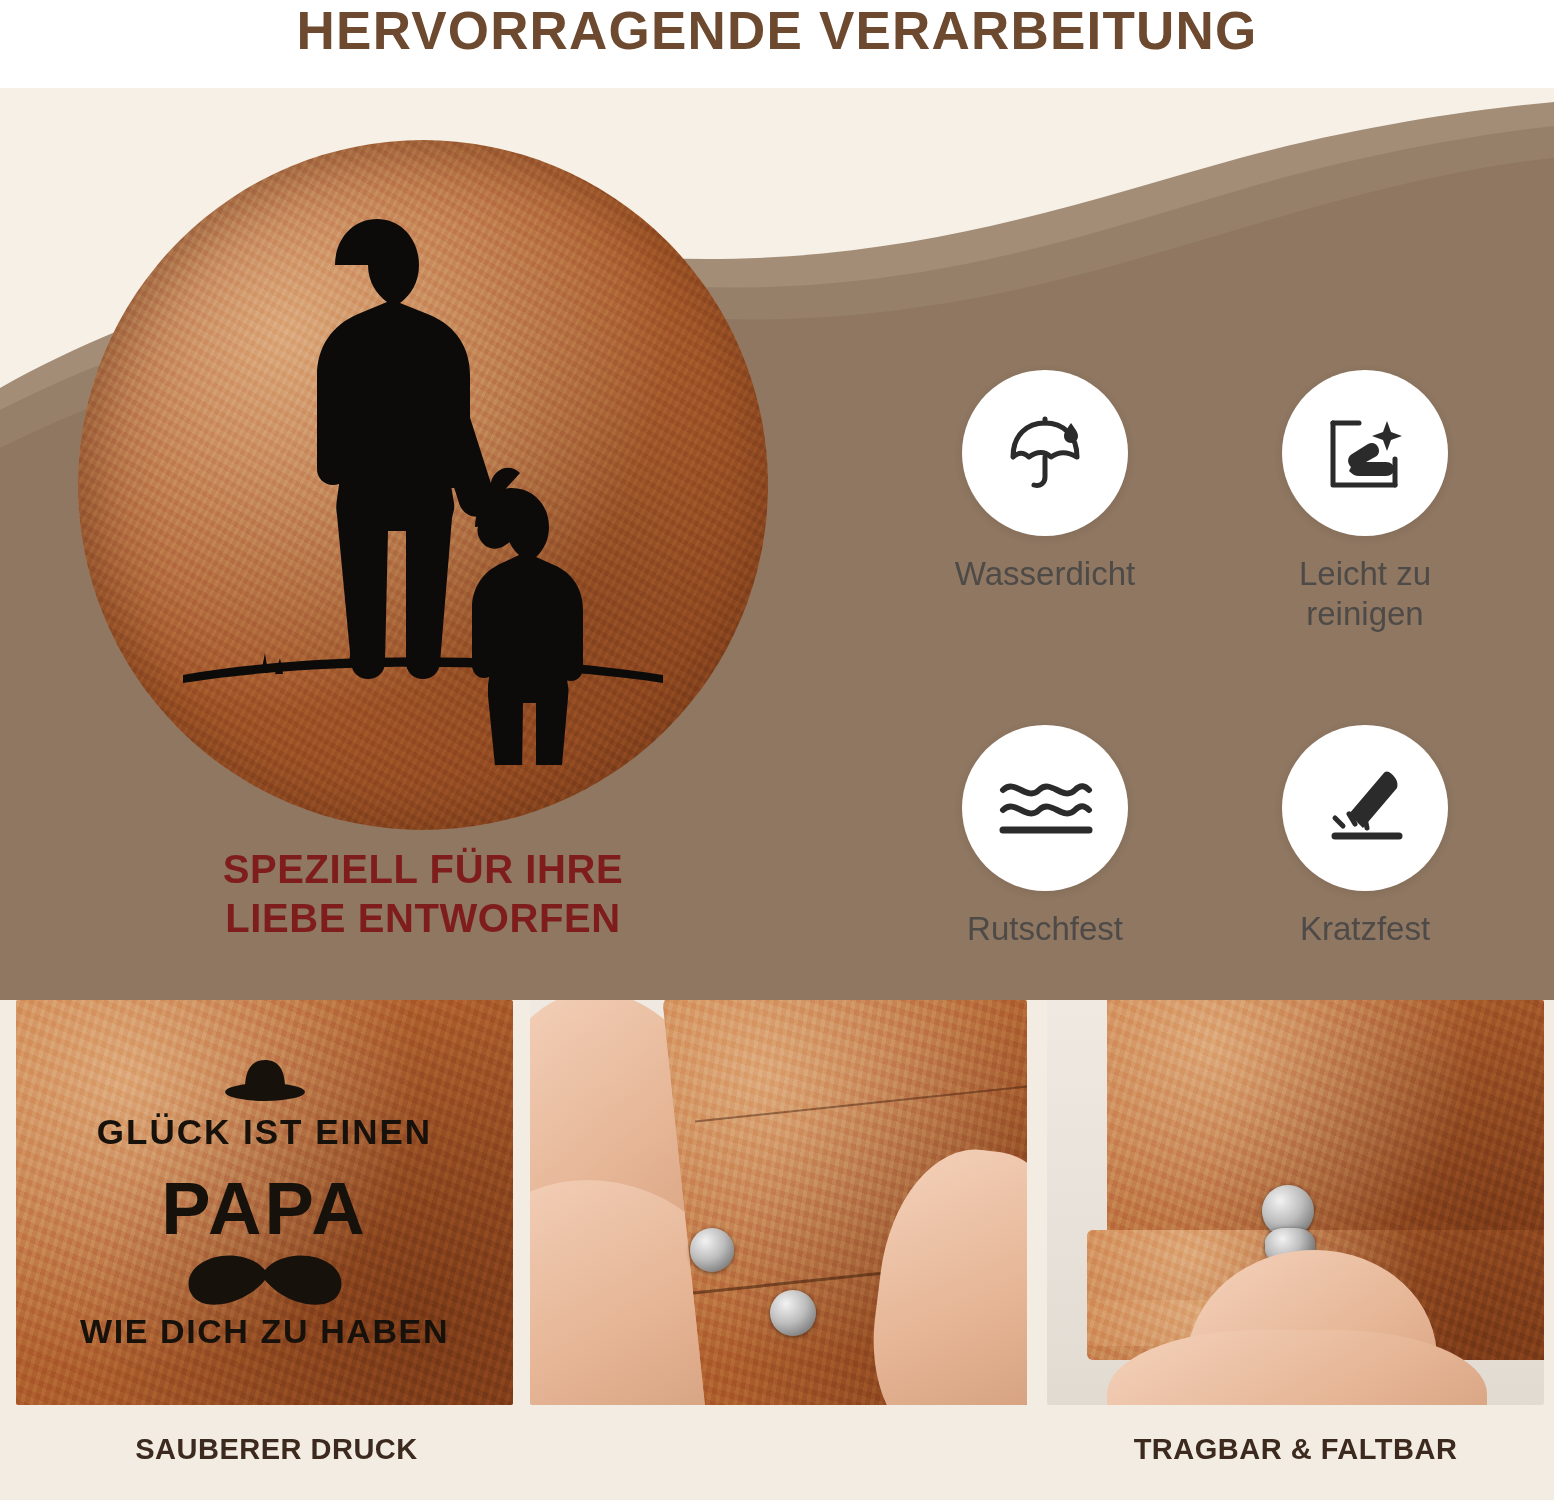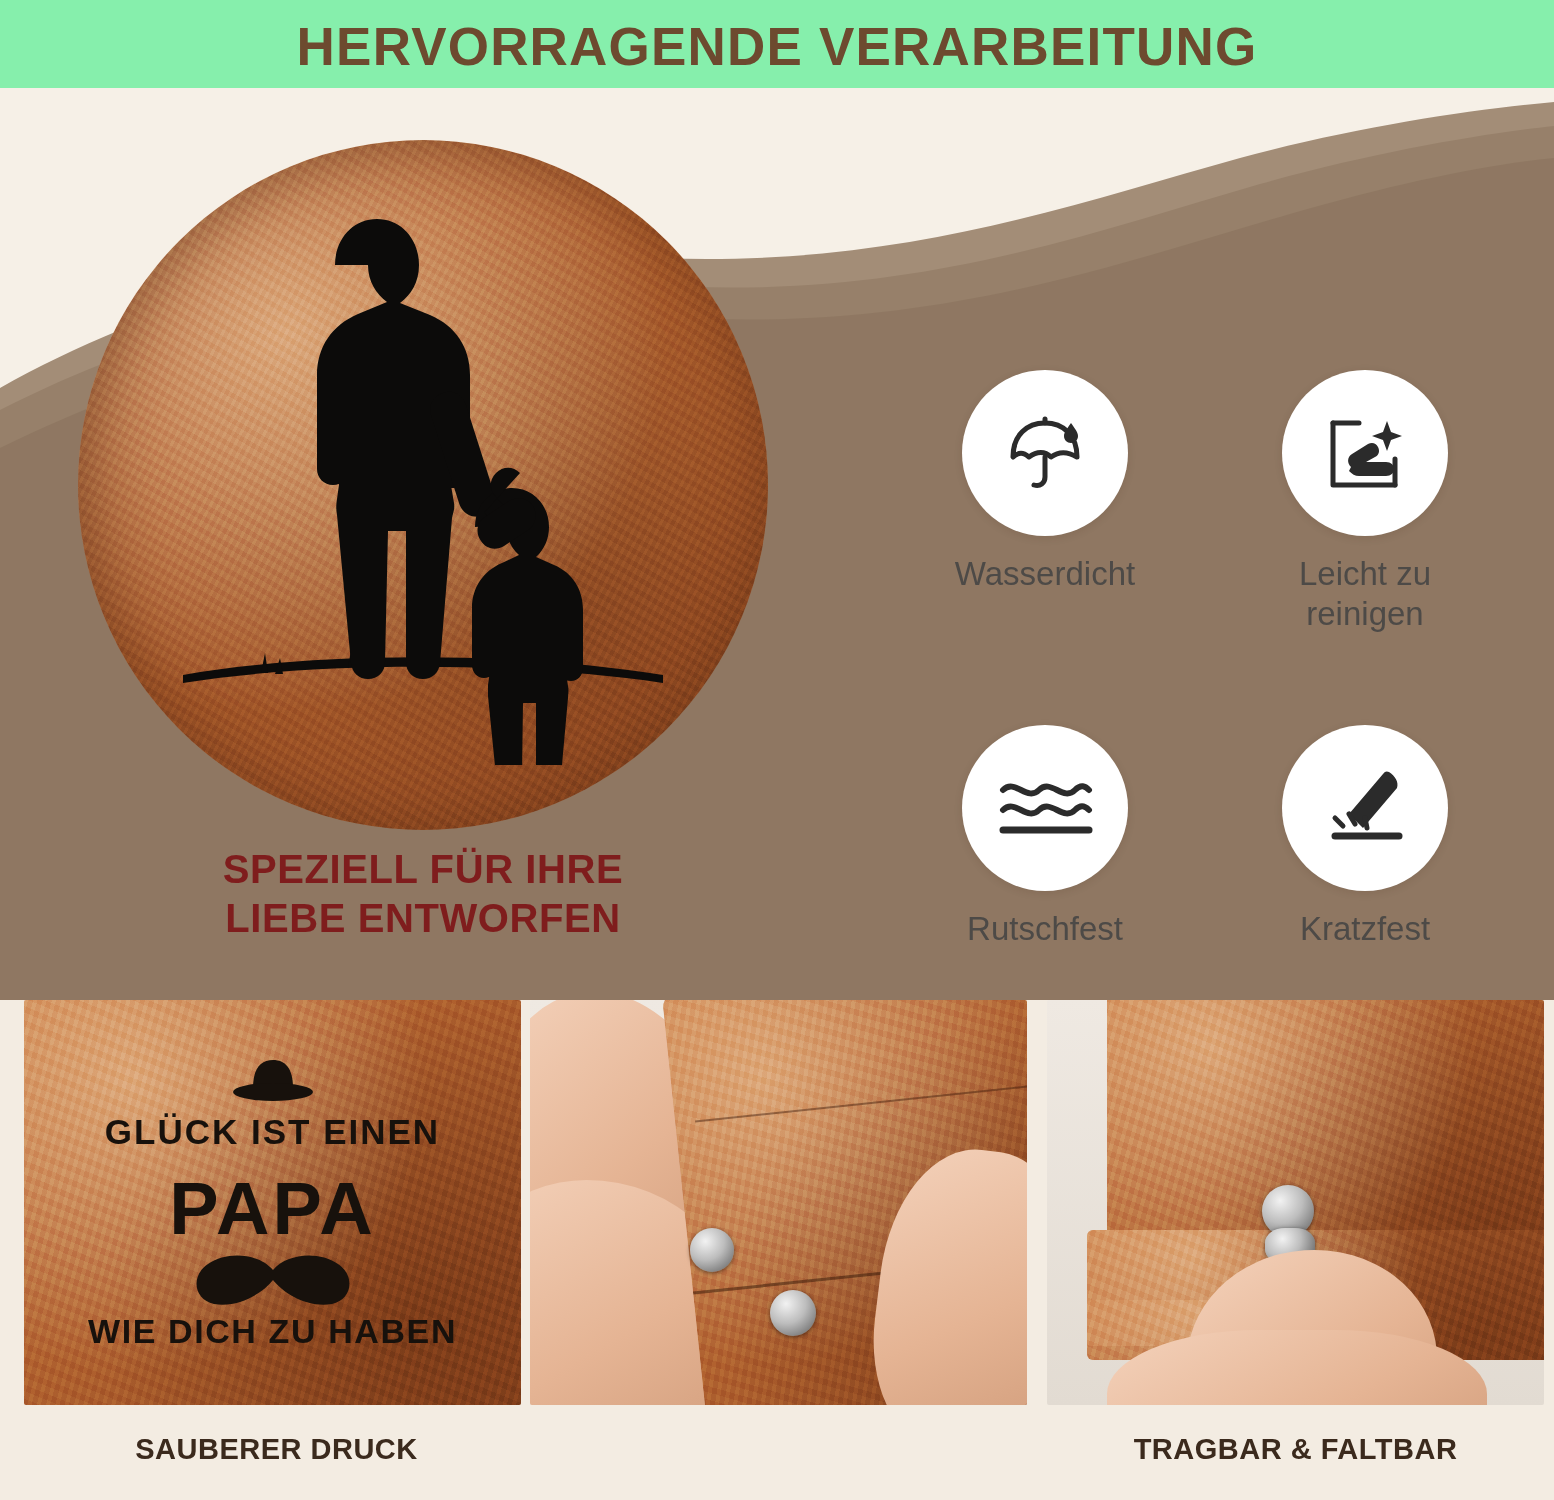--- a/index.html
+++ b/index.html
@@ -14,23 +14,23 @@
     width: 1554px; height: 1500px;
     background: #f3ece2;
     overflow: hidden;
   }
 
   
   .headline-band {
     position: absolute;
     top: 0; left: 0;
     width: 1554px; height: 92px;
-    background: #86efac;
+    background: #ffffff;
     display: flex;
-    align-items: center;
+    align-items: flex-start;
     justify-content: center;
   }
   .headline {
     font-size: 53px;
     font-weight: bold;
     letter-spacing: 1.2px;
     color: #6d4a2f;
     white-space: nowrap;
   }
 
@@ -117,21 +117,21 @@
     top: 1000px; left: 12px;
     width: 1534px; height: 500px;
   }
   .photo-card {
     position: absolute;
     top: 0;
     width: 497px; height: 405px;
     overflow: hidden;
     border-radius: 2px;
   }
-  .photo-1 { left: 12px; padding-left: 10px; }
+  .photo-1 { left: 4px; padding-left: 10px; }
   .photo-2 { left: 518px; }
   .photo-3 { left: 1035px; }
 
   .photo-caption {
     position: absolute;
     width: 497px;
     text-align: center;
     color: #3b2a1d;
     font-weight: bold;
     font-size: 29px;

